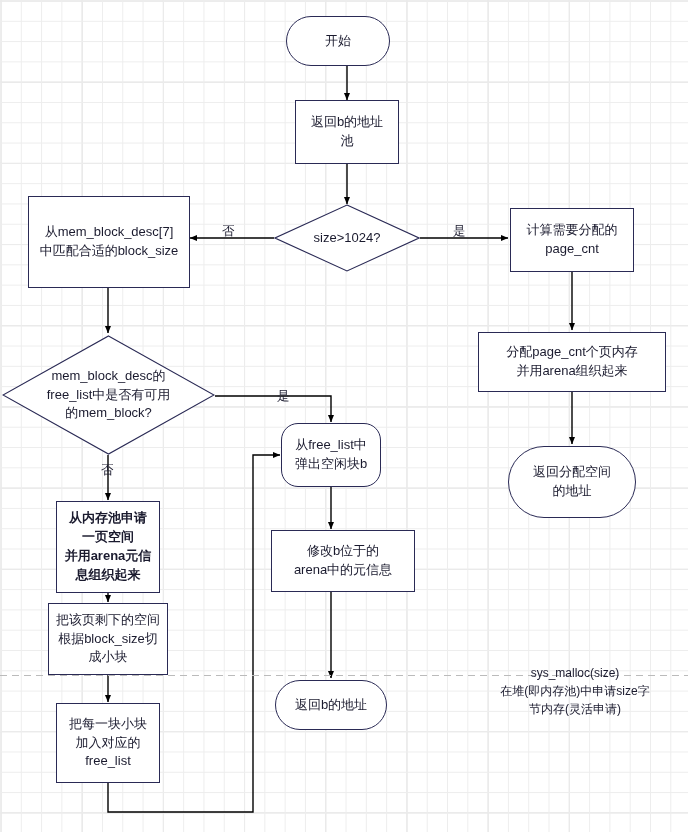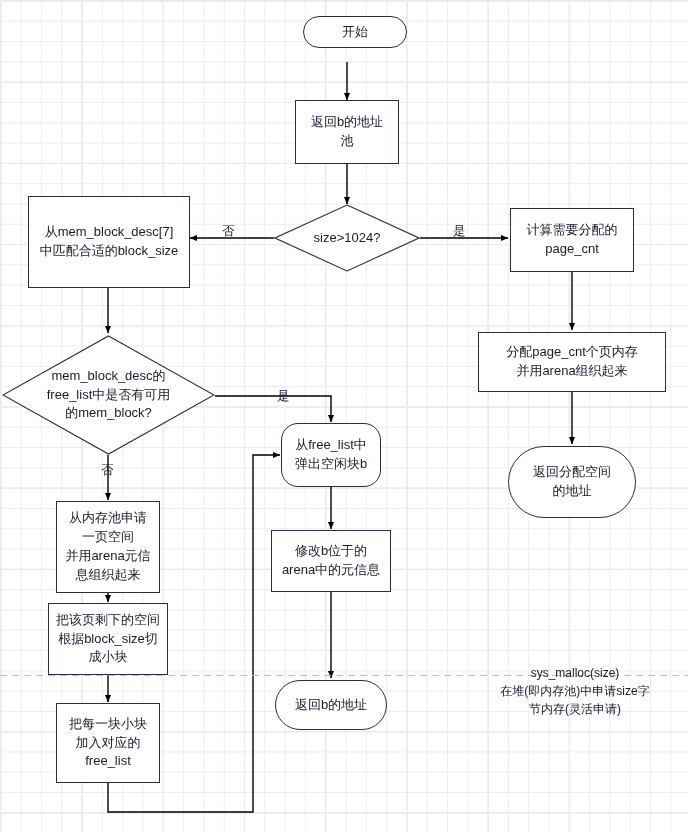--- a/index.html
+++ b/index.html
@@ -126,21 +126,21 @@
       <path d="M108,783 L108,812 L253,812 L253,455 L280,455" marker-end="url(#arrow)"></path>
 
       <line x1="331" y1="487" x2="331" y2="529" marker-end="url(#arrow)"></line>
 
       <line x1="331" y1="592" x2="331" y2="678" marker-end="url(#arrow)"></line>
     </g>
 
     <line x1="0" y1="675.5" x2="688" y2="675.5" stroke="#bbbbbb" stroke-width="1" stroke-dasharray="7,5"></line>
   </svg>
 
-  <div class="node term" style="left:303px; top:16px; width:104px; height:32px;">
+  <div class="node term" style="left:286px; top:16px; width:104px; height:50px;">
     <span>开始</span>
   </div>
 
   <div class="node proc" style="left:295px; top:100px; width:104px; height:64px;">
     <span>返回b的地址
 池</span>
   </div>
 
   <div class="node dec" style="left:274px; top:204px; width:146px; height:68px;">
     <svg class="dec-shape" viewBox="0 0 146 68" preserveAspectRatio="none">
@@ -171,21 +171,21 @@
 
   <div class="node dec" style="left:2px; top:335px; width:213px; height:120px;">
     <svg class="dec-shape" viewBox="0 0 213 120" preserveAspectRatio="none">
       <polygon points="106.5,1 212,60 106.5,119 1,60" fill="#ffffff" stroke="#2a2a55" stroke-width="1.1" vector-effect="non-scaling-stroke"></polygon>
     </svg>
     <span class="dec-text">mem_block_desc的
 free_list中是否有可用
 的mem_block?</span>
   </div>
 
-  <div class="node proc" style="left:56px; top:501px; width:104px; height:92px;">
+  <div class="node proc" style="left:56px; top:501px; width:104px; height:92px;font-weight:bold;">
     <span>从内存池申请
 一页空间
 并用arena元信
 息组织起来</span>
   </div>
 
   <div class="node proc" style="left:48px; top:603px; width:120px; height:72px;">
     <span>把该页剩下的空间
 根据block_size切
 成小块</span>
@@ -195,21 +195,21 @@
     <span>把每一块小块
 加入对应的
 free_list</span>
   </div>
 
   <div class="node proc" style="left:281px; top:423px; width:100px; height:64px;border-radius:17px;">
     <span>从free_list中
 弹出空闲块b</span>
   </div>
 
-  <div class="node proc" style="left:271px; top:530px; width:120px; height:62px;">
+  <div class="node proc" style="left:271px; top:530px; width:144px; height:62px;">
     <span>修改b位于的
 arena中的元信息</span>
   </div>
 
   <div class="node term" style="left:275px; top:680px; width:112px; height:50px;">
     <span>返回b的地址</span>
   </div>
 
   <div class="edge-label" style="left:222px; top:225px;">否</div>
   <div class="edge-label" style="left:453px; top:225px;">是</div>

